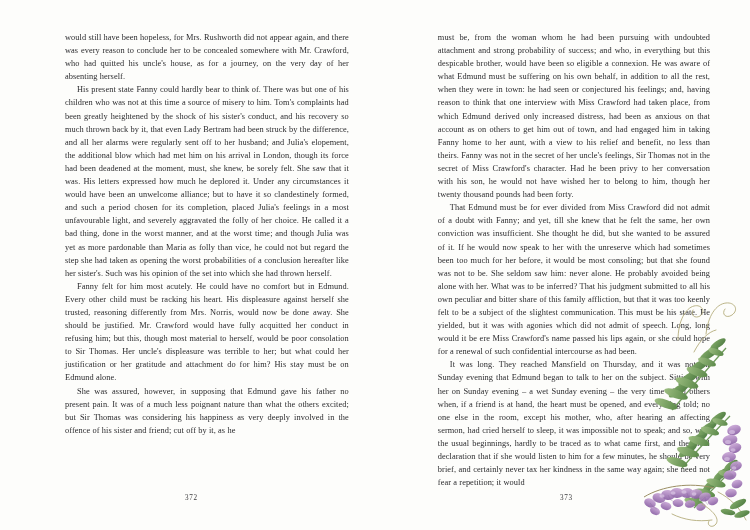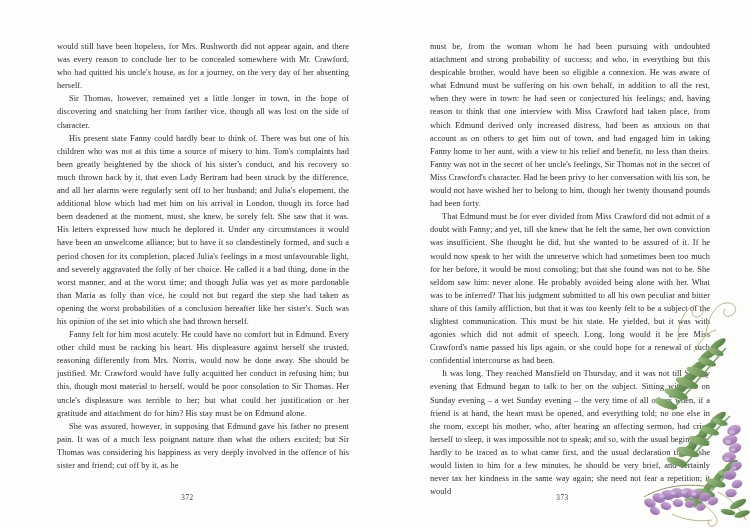--- a/index.html
+++ b/index.html
@@ -31,21 +31,22 @@
     height: 530px;
     display: flex;
     flex-direction: row;
   }
 
   .page-leaf {
     position: relative;
     box-sizing: border-box;
     width: 375px;
     height: 530px;
-    padding-top: 40px;
+    padding-top: 31px;
+    margin-left: 8px;
   }
 
   .leaf-verso { padding-left: 57px; padding-right: 26px; }
   .leaf-recto { padding-left: 55px; padding-right: 40px; }
 
   .text-block {
     width: 100%;
   }
 
   p.para {
@@ -92,21 +93,20 @@
 </head>
 <body>
 
 <div id="page">
 
   <div class="spread">
 
     <div class="page-leaf leaf-verso">
       <div class="text-block">
         <p class="para">would still have been hopeless, for Mrs. Rushworth did not appear again, and there was every reason to conclude her to be concealed somewhere with Mr. Crawford, who had quitted his uncle's house, as for a journey, on the very day of her absenting herself.</p>
-        <p class="para indent">Sir Thomas, however, remained yet a little longer in town, in the hope of discovering and snatching her from farther vice, though all was lost on the side of character.</p>
         <p class="para indent">His present state Fanny could hardly bear to think of. There was but one of his children who was not at this time a source of misery to him. Tom's complaints had been greatly heightened by the shock of his sister's conduct, and his recovery so much thrown back by it, that even Lady Bertram had been struck by the difference, and all her alarms were regularly sent off to her husband; and Julia's elopement, the additional blow which had met him on his arrival in London, though its force had been deadened at the moment, must, she knew, be sorely felt. She saw that it was. His letters expressed how much he deplored it. Under any circumstances it would have been an unwelcome alliance; but to have it so clandestinely formed, and such a period chosen for its completion, placed Julia's feelings in a most unfavourable light, and severely aggravated the folly of her choice. He called it a bad thing, done in the worst manner, and at the worst time; and though Julia was yet as more pardonable than Maria as folly than vice, he could not but regard the step she had taken as opening the worst probabilities of a conclusion hereafter like her sister's. Such was his opinion of the set into which she had thrown herself.</p>
         <p class="para indent">Fanny felt for him most acutely. He could have no comfort but in Edmund. Every other child must be racking his heart. His displeasure against herself she trusted, reasoning differently from Mrs. Norris, would now be done away. She should be justified. Mr. Crawford would have fully acquitted her conduct in refusing him; but this, though most material to herself, would be poor consolation to Sir Thomas. Her uncle's displeasure was terrible to her; but what could her justification or her gratitude and attachment do for him? His stay must be on Edmund alone.</p>
         <p class="para indent">She was assured, however, in supposing that Edmund gave his father no present pain. It was of a much less poignant nature than what the others excited; but Sir Thomas was considering his happiness as very deeply involved in the offence of his sister and friend; cut off by it, as he</p>
       </div>
       <div class="folio folio-verso">372</div>
     </div>
 
     <div class="page-leaf leaf-recto">
       <div class="text-block">
         <p class="para">must be, from the woman whom he had been pursuing with undoubted attachment and strong probability of success; and who, in everything but this despicable brother, would have been so eligible a connexion. He was aware of what Edmund must be suffering on his own behalf, in addition to all the rest, when they were in town: he had seen or conjectured his feelings; and, having reason to think that one interview with Miss Crawford had taken place, from which Edmund derived only increased distress, had been as anxious on that account as on others to get him out of town, and had engaged him in taking Fanny home to her aunt, with a view to his relief and benefit, no less than theirs. Fanny was not in the secret of her uncle's feelings, Sir Thomas not in the secret of Miss Crawford's character. Had he been privy to her conversation with his son, he would not have wished her to belong to him, though her twenty thousand pounds had been forty.</p>

